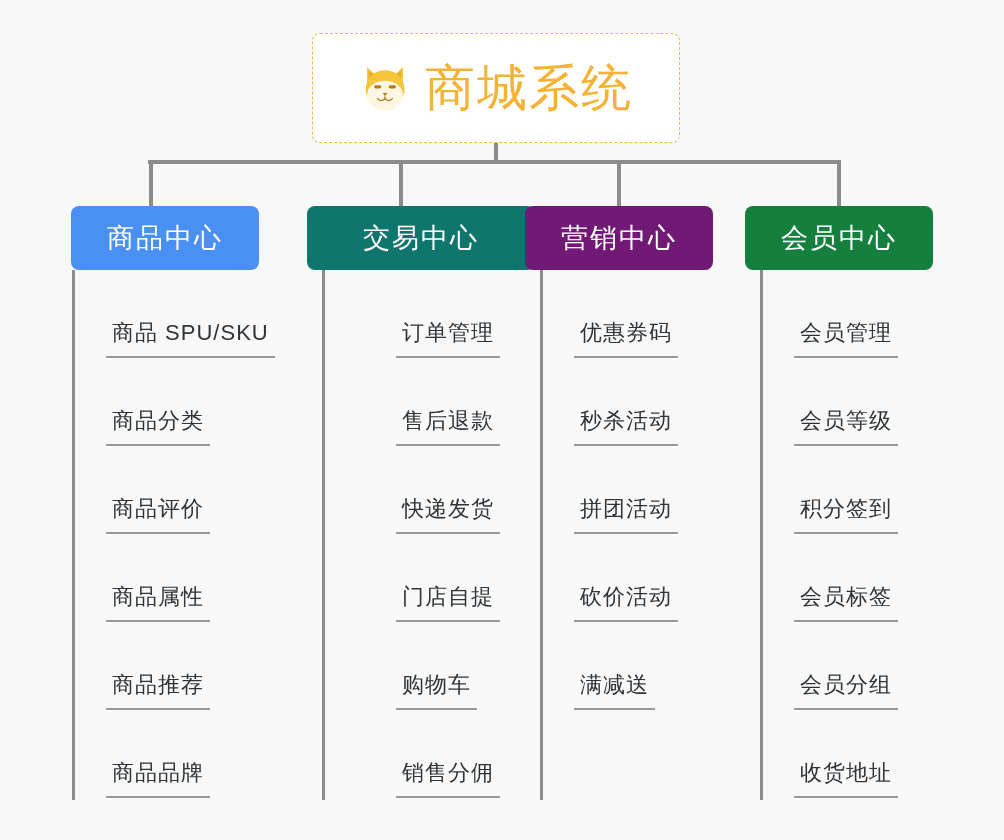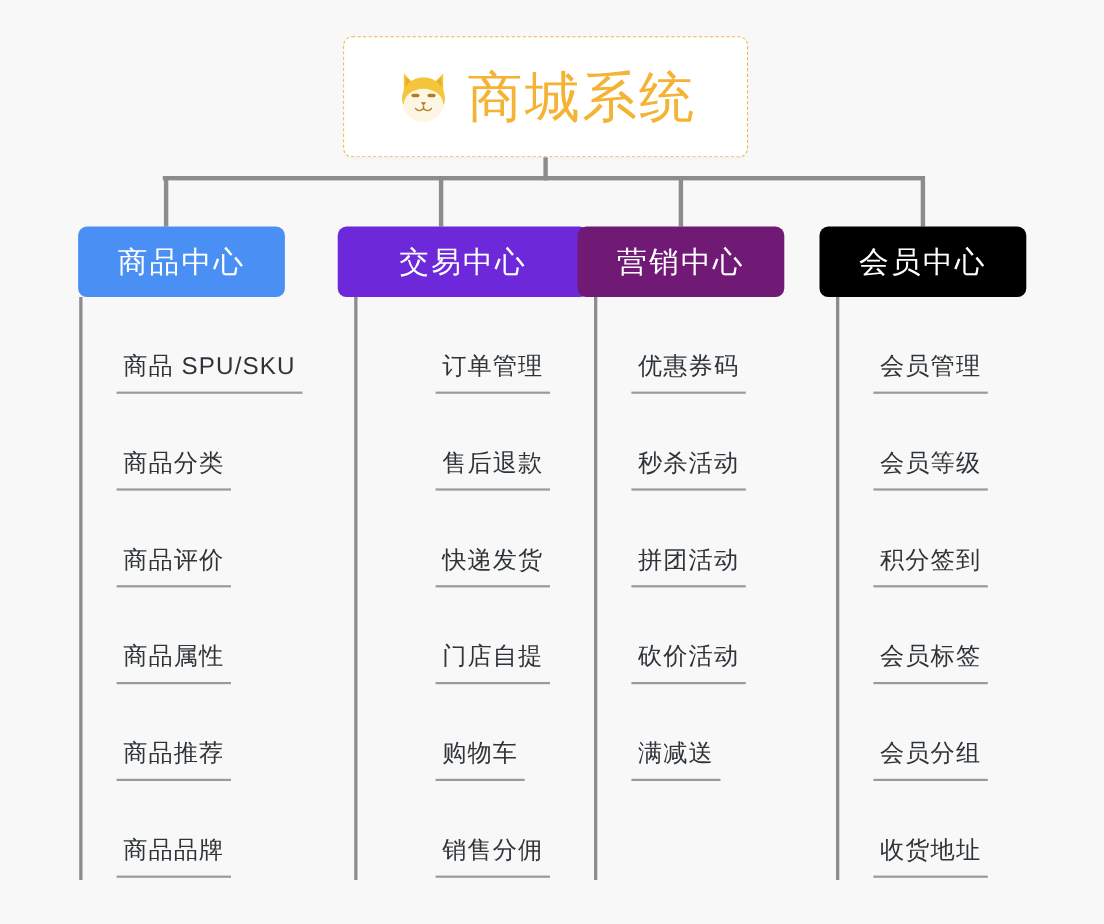--- a/index.html
+++ b/index.html
@@ -155,27 +155,27 @@
   <div class="conn conn-v-root" style="background: rgb(140, 140, 140);"></div>
   <div class="conn conn-h" style="background: rgb(140, 140, 140);"></div>
   <div class="conn conn-drop" id="drop0" style="background: rgb(140, 140, 140); left: 149px;"></div>
   <div class="conn conn-drop" id="drop1" style="background: rgb(140, 140, 140); left: 399px;"></div>
   <div class="conn conn-drop" id="drop2" style="background: rgb(140, 140, 140); left: 617px;"></div>
   <div class="conn conn-drop" id="drop3" style="background: rgb(140, 140, 140); left: 837px;"></div>
 
   <div class="cat-box" id="cat0" style="left: 71px; width: 188px; background: rgb(74, 144, 244);">
     <span>商品中心</span>
   </div>
-  <div class="cat-box" id="cat1" style="left: 307px; width: 228px; background: #6d28d9;">
+  <div class="cat-box" id="cat1" style="left: 307px; width: 228px; background: #0f766e;">
     <span>交易中心</span>
   </div>
   <div class="cat-box" id="cat2" style="left: 525px; width: 188px; background: #701a75;">
     <span>营销中心</span>
   </div>
-  <div class="cat-box" id="cat3" style="left: 745px; width: 188px; background: #000000;">
+  <div class="cat-box" id="cat3" style="left: 745px; width: 188px; background: #15803d;">
     <span>会员中心</span>
   </div>
 
   <div class="col" id="col0" style="left: 72px; width: 248px;">
     <div class="col-rail" style="height: 530px; background: rgb(140, 140, 140);"></div>
   <div class="item">
         <span class="item-label">商品 SPU/SKU</span>
       </div>
       <div class="item">
         <span class="item-label">商品分类</span>

